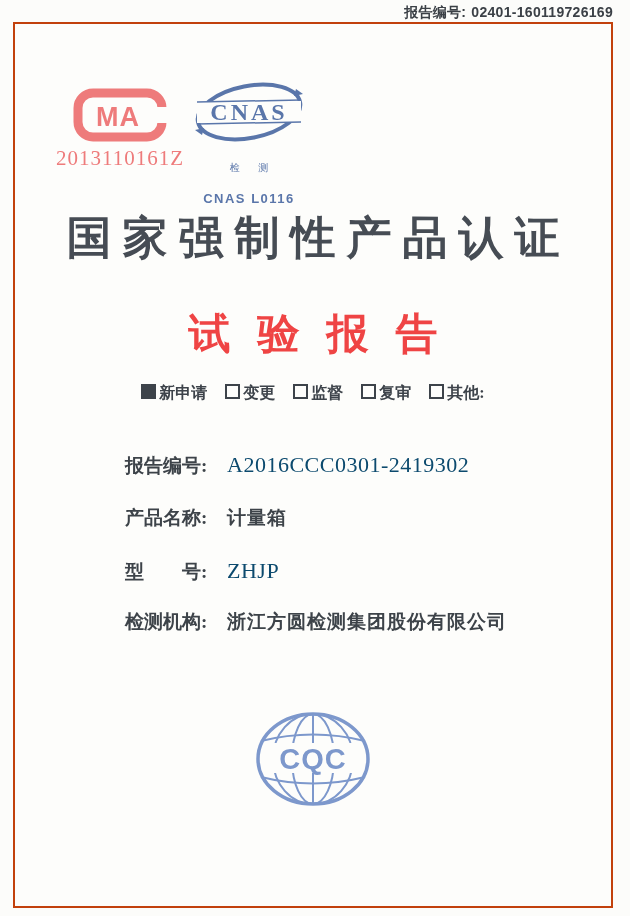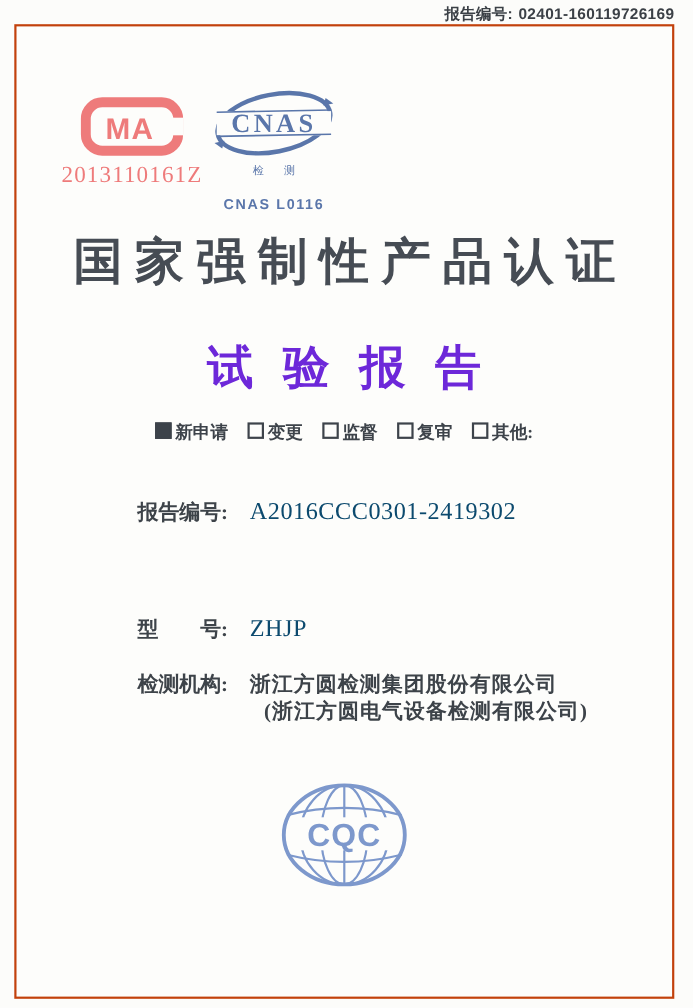--- a/index.html
+++ b/index.html
@@ -24,35 +24,35 @@
   
   .cma-wrap{position:absolute;left:40px;top:64px;width:130px;text-align:center;}
   .cma-wrap svg{display:block;margin:0 auto;}
   .cma-code{
     margin-top:4px;font-size:21px;color:#ee7b7b;letter-spacing:1px;
     font-family:"Liberation Serif","DejaVu Serif",serif;font-weight:400;
   }
   
   .cnas-wrap{position:absolute;left:172px;top:56px;width:124px;text-align:center;}
   .cnas-wrap svg{display:block;margin:0 auto;}
-  .cnas-caption{font-size:10px;color:#5a76aa;letter-spacing:8px;margin-top:2px;margin-left:8px;}
+  .cnas-caption{font-size:10px;color:#5a76aa;letter-spacing:8px;margin-top:15px;margin-left:8px;}
   .cnas-acc{
     font-family:"Liberation Sans","DejaVu Sans",sans-serif;
     font-size:13px;font-weight:600;color:#5a76aa;letter-spacing:1.5px;margin-top:16px;
   }
   
   .title-main{
     position:absolute;left:0;top:184px;width:100%;text-align:center;
     font-size:45px;font-weight:600;letter-spacing:11px;padding-left:11px;
     box-sizing:border-box;color:#464c54;
   }
   .title-sub{
     position:absolute;left:0;top:282px;width:100%;text-align:center;
     font-size:42px;font-weight:600;letter-spacing:27px;padding-left:27px;
-    box-sizing:border-box;color:#6d28d9;
+    box-sizing:border-box;color:#ef4444;
   }
   
   .cb-row{
     position:absolute;left:0;top:359px;width:100%;text-align:center;
     font-size:16px;font-weight:700;color:#3d434a;
   }
   .cb-item{display:inline-block;margin:0 7px;white-space:nowrap;}
   .cb-box{
     display:inline-block;width:11px;height:11px;
     border:2px solid #3d434a;vertical-align:-1px;margin-right:3px;background:transparent;
@@ -109,28 +109,28 @@
     <span class="cb-item"><span class="cb-box filled"></span><span>新申请</span></span>
     <span class="cb-item"><span class="cb-box"></span><span>变更</span></span>
     <span class="cb-item"><span class="cb-box"></span><span>监督</span></span>
     <span class="cb-item"><span class="cb-box"></span><span>复审</span></span>
     <span class="cb-item"><span class="cb-box"></span><span>其他:</span></span>
   </div>
 
   <div class="field" style="top:428px">
     <span class="flabel">报告编号:</span><span class="fvalue-latin">A2016CCC0301-2419302</span>
   </div>
+  <div class="field" style="top:481px">
+    <span class="flabel">产品名称:</span><span class="fvalue-cjk">计量箱</span>
+  </div>
   <div class="field" style="top:534px">
     <span class="flabel">型　　号:</span><span class="fvalue-latin">ZHJP</span>
   </div>
   <div class="field" style="top:585px">
     <span class="flabel">检测机构:</span><span class="fvalue-cjk">浙江方圆检测集团股份有限公司</span>
-  </div>
-  <div class="field-cont" style="top:610px">
-    <span class="fvalue-cjk">(浙江方圆电气设备检测有限公司)</span>
   </div>
 
   <div class="cqc-wrap">
     <svg width="118" height="98" viewBox="0 0 118 98">
       <ellipse cx="59" cy="49" rx="55" ry="45" fill="none" stroke="#7d98cc" stroke-width="3.5"></ellipse>
       <ellipse cx="59" cy="49" rx="40" ry="45" fill="none" stroke="#7d98cc" stroke-width="2"></ellipse>
       <ellipse cx="59" cy="49" rx="21" ry="45" fill="none" stroke="#7d98cc" stroke-width="2"></ellipse>
       <line x1="59" y1="4" x2="59" y2="94" stroke="#7d98cc" stroke-width="2"></line>
       <path d="M7 31 Q59 18 111 31" fill="none" stroke="#7d98cc" stroke-width="2"></path>
       <path d="M7 67 Q59 80 111 67" fill="none" stroke="#7d98cc" stroke-width="2"></path>

